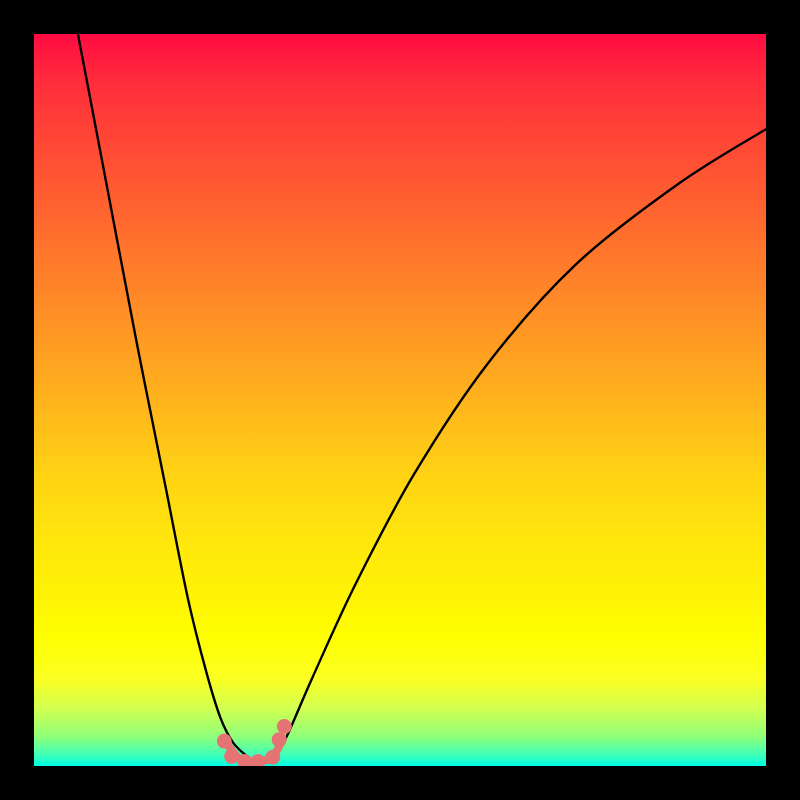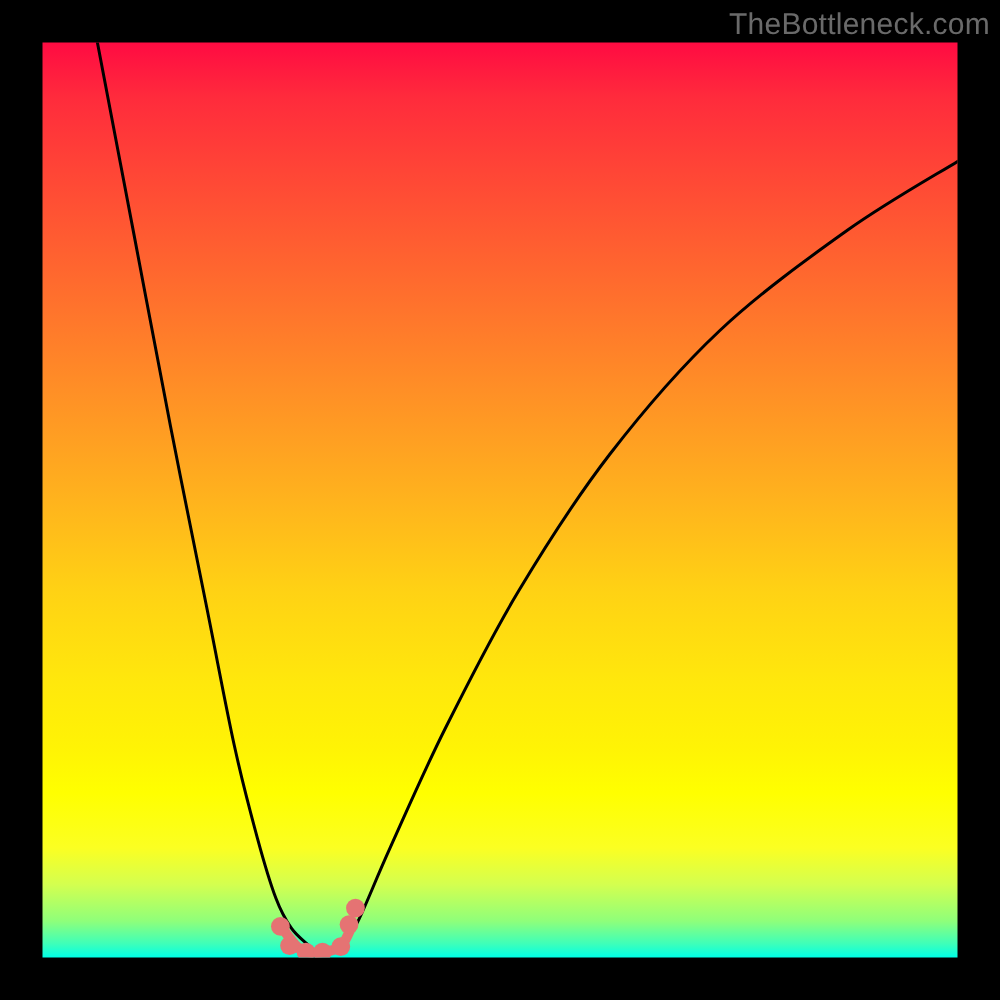--- a/index.html
+++ b/index.html
@@ -75,14 +75,13 @@
           <circle cx="190.32" cy="707.112" r="7.5" fill="#e57373" stroke="#a04646" stroke-width="0"></circle>
           <circle cx="197.64000000000001" cy="722.484" r="7.5" fill="#e57373" stroke="#a04646" stroke-width="0"></circle>
           <circle cx="210.81600000000003" cy="727.608" r="7.5" fill="#e57373" stroke="#a04646" stroke-width="0"></circle>
           <circle cx="223.992" cy="727.608" r="7.5" fill="#e57373" stroke="#a04646" stroke-width="0"></circle>
           <circle cx="238.632" cy="723.216" r="7.5" fill="#e57373" stroke="#a04646" stroke-width="0"></circle>
           <circle cx="245.22000000000003" cy="705.648" r="7.5" fill="#e57373" stroke="#a04646" stroke-width="0"></circle>
           <circle cx="250.34400000000002" cy="692.472" r="7.5" fill="#e57373" stroke="#a04646" stroke-width="0"></circle>
         </g>
     </svg>
   </div>
-  <div class="watermark">TheBottleneck.com</div>
 </div>
 
 </body></html>

